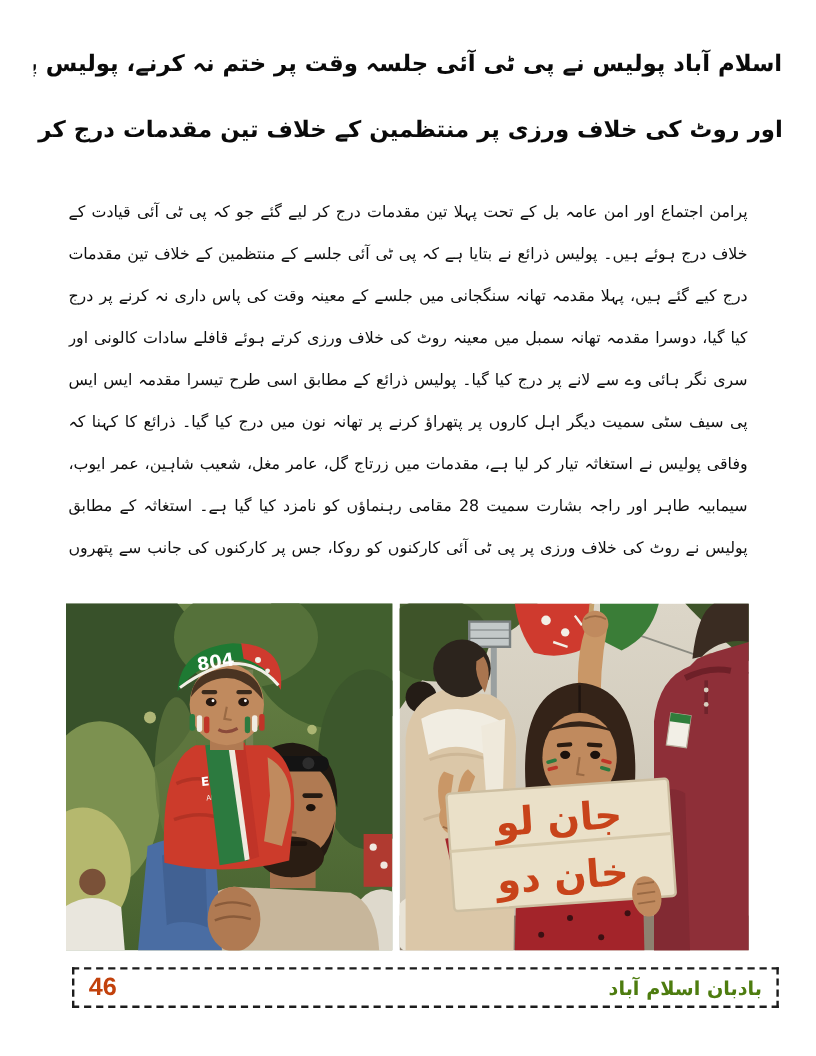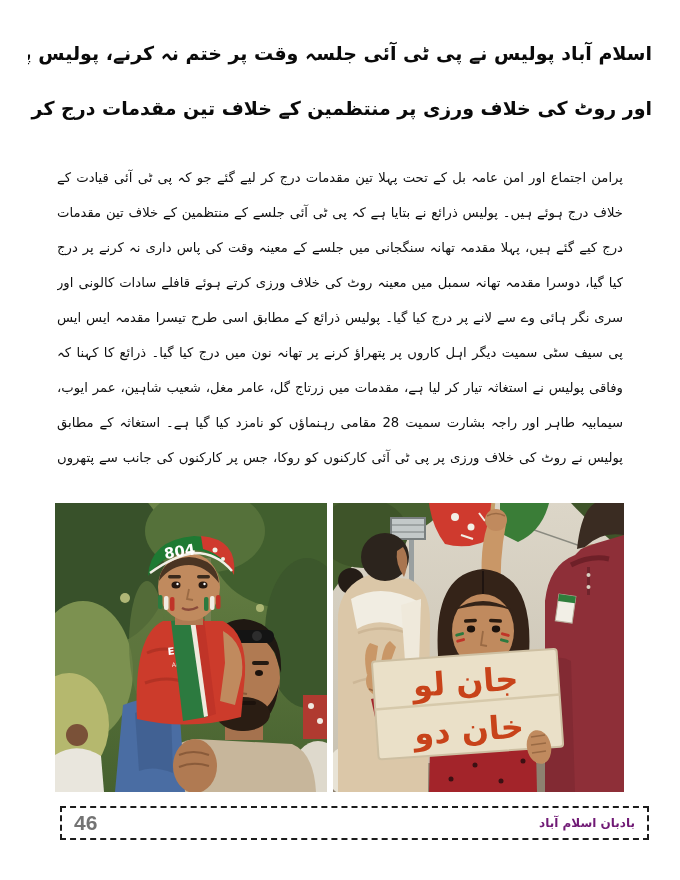--- a/index.html
+++ b/index.html
@@ -21,22 +21,22 @@
   
   .photos{position:absolute;top:503px;left:55px;width:569px;height:289px;display:flex;gap:6px;}
   .photo{margin:0;padding:0;line-height:0;}
   .photo svg{display:block;}
   
   .page-footer{
     position:absolute;left:60px;top:806px;width:561px;height:30px;
     border:2px dashed #1c1c1c;display:flex;align-items:center;justify-content:space-between;
     padding:0 12px;box-sizing:content-box;
   }
-  .page-number{font-family:"Liberation Sans",sans-serif;font-weight:bold;font-size:21px;color:#737373;}
-  .magazine-title{direction:rtl;font-weight:bold;font-size:12px;color:#701a75;}
+  .page-number{font-family:"Liberation Sans",sans-serif;font-weight:bold;font-size:21px;color:#c2410c;}
+  .magazine-title{direction:rtl;font-weight:bold;font-size:16px;color:#4d7c0f;}
   text{font-family:"DejaVu Sans",sans-serif;}
 </style>
 </head>
 <body>
 
 <div class="page">
 
   <div class="headline">
     <div class="headline-line">اسلام آباد پولیس نے پی ٹی آئی جلسہ وقت پر ختم نہ کرنے، پولیس پر پتھرا</div>
     <div class="headline-line">اور روٹ کی خلاف ورزی پر منتظمین کے خلاف تین مقدمات درج کر لیے۔</div>

